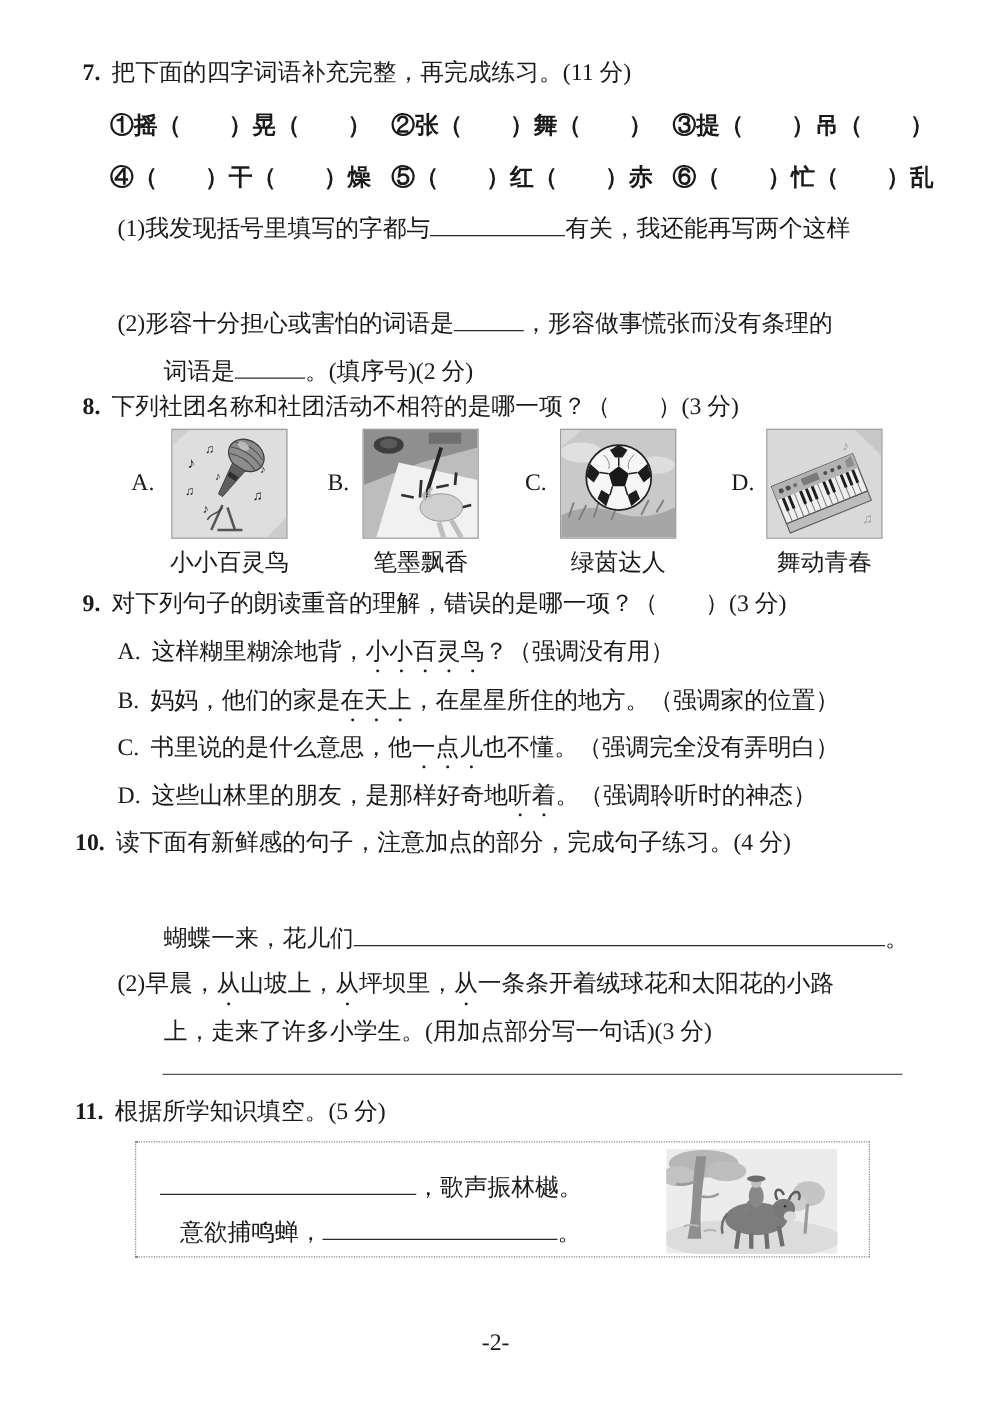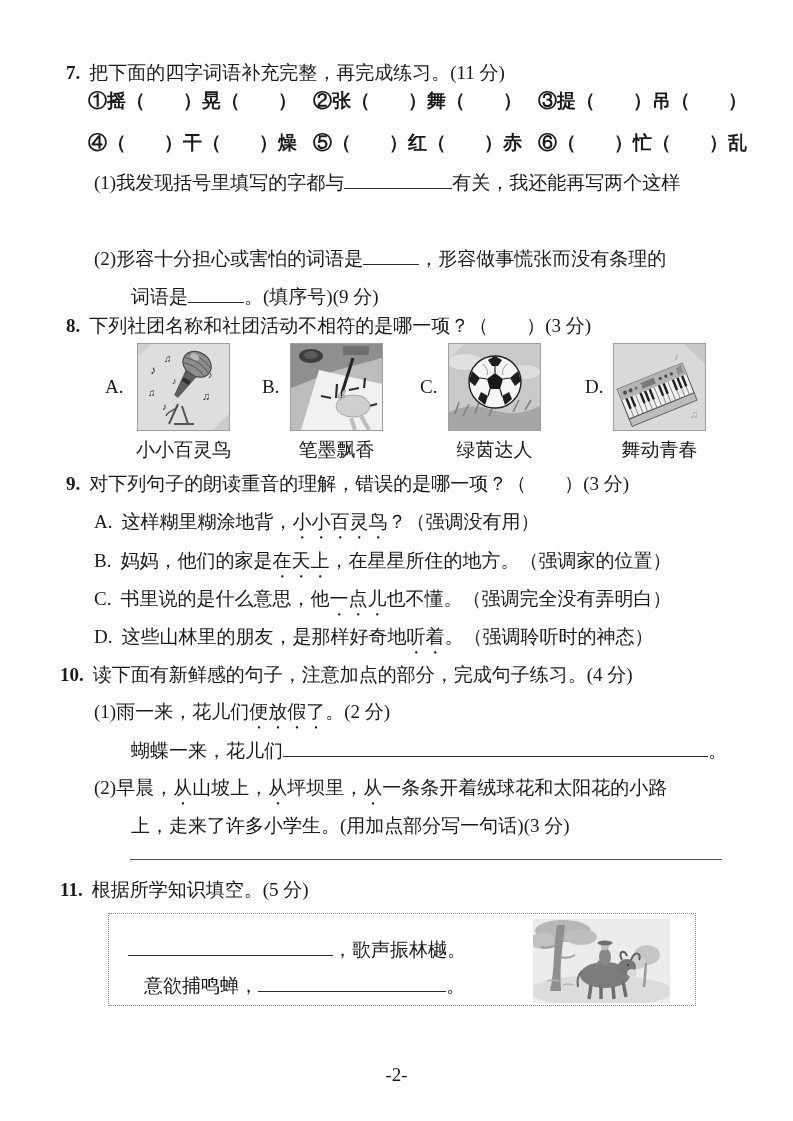--- a/index.html
+++ b/index.html
@@ -64,37 +64,37 @@
     width:100%;
     text-align:center;
     font-size:19px;
   }
 </style>
 </head>
 <body>
 
 <div class="page">
 
-  <div class="line" style="left:66px;top:60px">
+  <div class="line" style="left:66px;top:46px">
     <span class="qnum">7.</span><span>把下面的四字词语补充完整，再完成练习。(11 分)</span>
   </div>
   <div class="line rowgap" style="left:88px;top:88px">
     <span>①摇（　　）晃（　　）</span><span>②张（　　）舞（　　）</span><span>③提（　　）吊（　　）</span>
   </div>
   <div class="line rowgap" style="left:88px;top:130px">
     <span>④（　　）干（　　）燥</span><span>⑤（　　）红（　　）赤</span><span>⑥（　　）忙（　　）乱</span>
   </div>
   <div class="line" style="left:94px;top:169px">
     <span>(1)我发现括号里填写的字都与</span><span class="blank" style="width:108px"></span><span>有关，我还能再写两个这样</span>
   </div>
   <div class="line" style="left:94px;top:245px">
     <span>(2)形容十分担心或害怕的词语是</span><span class="blank" style="width:56px"></span><span>，形容做事慌张而没有条理的</span>
   </div>
   <div class="line" style="left:131px;top:283px">
-    <span>词语是</span><span class="blank" style="width:56px"></span><span>。(填序号)(9 分)</span>
+    <span>词语是</span><span class="blank" style="width:56px"></span><span>。(填序号)(2 分)</span>
   </div>
 
   <div class="line" style="left:66px;top:313px">
     <span class="qnum">8.</span><span>下列社团名称和社团活动不相符的是哪一项？（　　）(3 分)</span>
   </div>
 
   <div class="line" style="left:105px;top:374px">A.</div>
   <span class="imgbox" style="left:137px;top:343px">
     <svg width="91" height="86" viewBox="0 0 91 86">
       <rect width="91" height="86" fill="#dedede"></rect>
@@ -225,23 +225,20 @@
   <div class="line" style="left:94px;top:586px">
     <span class="optlab">C.</span><span>书里说的是什么意思，他</span><span class="dots">一点儿</span><span>也不懂。（强调完全没有弄明白）</span>
   </div>
   <div class="line" style="left:94px;top:624px">
     <span class="optlab">D.</span><span>这些山林里的朋友，是那样好奇地</span><span class="dots">听着</span><span>。（强调聆听时的神态）</span>
   </div>
 
   <div class="line" style="left:60px;top:662px">
     <span class="qnum">10.</span><span>读下面有新鲜感的句子，注意加点的部分，完成句子练习。(4 分)</span>
   </div>
-  <div class="line" style="left:94px;top:699px">
-    <span>(1)雨一来，花儿们</span><span class="dots">便放假了</span><span>。(2 分)</span>
-  </div>
   <div class="line" style="left:131px;top:737px">
     <span>蝴蝶一来，花儿们</span><span class="blank" style="width:425px"></span><span>。</span>
   </div>
   <div class="line" style="left:94px;top:775px">
     <span>(2)早晨，</span><span class="dots">从</span><span>山坡上，</span><span class="dots">从</span><span>坪坝里，</span><span class="dots">从</span><span>一条条开着绒球花和太阳花的小路</span>
   </div>
   <div class="line" style="left:131px;top:813px">上，走来了许多小学生。(用加点部分写一句话)(3 分)</div>
 
   <div class="answer-rule" style="left:130px;top:845px;width:592px;height:14px"></div>
 

